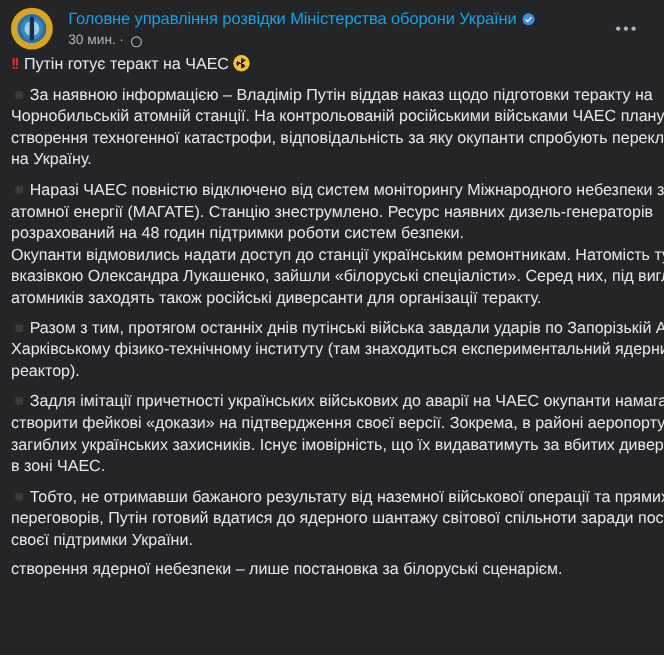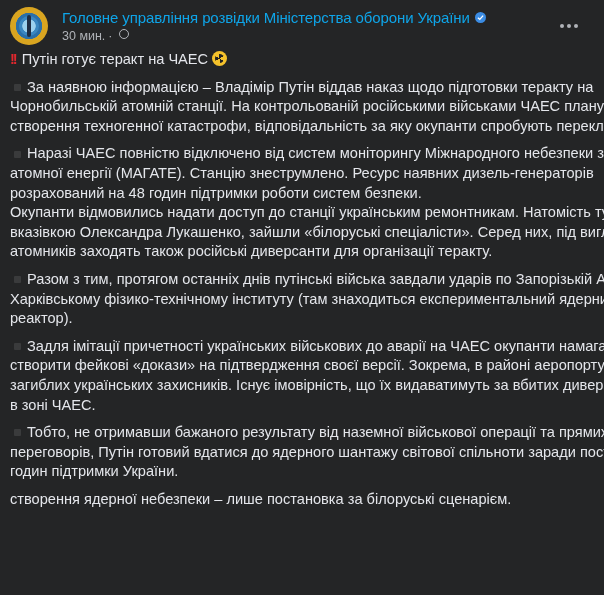--- a/index.html
+++ b/index.html
@@ -23,21 +23,21 @@
   .avatar::after {
     content: ""; position: absolute; left: 17px; top: 8px; width: 4px; height: 22px; background: #1f2d44; border-radius: 2px;
   }
   .meta { margin-left: 14px; display: flex; flex-direction: column; }
   .title-row { display: flex; align-items: center; }
   .page-name { font-weight: normal; font-size: 15px; color: #0ea5e9; letter-spacing: -0.1px; }
   .verified {
     width: 11px; height: 11px; border-radius: 50%; background: #3b8ce3; margin-left: 5px;
     display: inline-flex; align-items: center; justify-content: center;
   }
-  .sub-row { display: flex; align-items: flex-start; font-size: 12.5px; color: #b0b3b8; margin-top: 3px; }
+  .sub-row { display: flex; align-items: flex-end; font-size: 12.5px; color: #b0b3b8; margin-top: 3px; }
   .globe {
     width: 10px; height: 10px; border-radius: 50%; border: 1.3px solid #b0b3b8; margin-left: 3px; box-sizing: border-box;
   }
   .more { position: absolute; right: 26px; top: 18px; display: flex; gap: 3px; }
   .more span { width: 4px; height: 4px; background: #b0b3b8; border-radius: 50%; display: block; }
   .content { position: absolute; left: 10px; top: 50px; width: 590px; font-size: 14.6px; line-height: 19.6px; color: #e4e6eb; }
   .hashtag { color: #4599ff; }
   .line { white-space: nowrap; }
   .para { margin-top: 8px; }
   .bullet {
@@ -84,20 +84,21 @@
 
   <div class="content">
     <div class="line">
       <span class="bang">!!</span><span>Путін готує теракт на ЧАЕС</span><span class="rad"></span>
     </div>
 
     <div class="para" style="">
       <div class="line"><span class="bullet"></span><span>За наявною інформацією – Владімір Путін віддав наказ щодо підготовки теракту на</span></div>
       <div class="line">Чорнобильській атомній станції. На контрольованій російськими військами ЧАЕС планується</div>
       <div class="line">створення техногенної катастрофи, відповідальність за яку окупанти спробують перекласти</div>
+      <div class="line">на Україну.</div>
     </div>
 
     <div class="para">
       <div class="line"><span class="bullet"></span><span>Наразі ЧАЕС повністю відключено від систем моніторингу Міжнародного небезпеки з</span></div>
       <div class="line">атомної енергії (МАГАТЕ). Станцію знеструмлено. Ресурс наявних дизель-генераторів</div>
       <div class="line">розрахований на 48 годин підтримки роботи систем безпеки.</div>
       <div class="line">Окупанти відмовились надати доступ до станції українським ремонтникам. Натомість туди, за</div>
       <div class="line">вказівкою Олександра Лукашенко, зайшли «білоруські спеціалісти». Серед них, під виглядом</div>
       <div class="line">атомників заходять також російські диверсанти для організації теракту.</div>
     </div>
@@ -111,21 +112,21 @@
     <div class="para">
       <div class="line"><span class="bullet"></span><span>Задля імітації причетності українських військових до аварії на ЧАЕС окупанти намагаються</span></div>
       <div class="line">створити фейкові «докази» на підтвердження своєї версії. Зокрема, в районі аеропорту</div>
       <div class="line">загиблих українських захисників. Існує імовірність, що їх видаватимуть за вбитих диверсантів</div>
       <div class="line">в зоні ЧАЕС.</div>
     </div>
 
     <div class="para">
       <div class="line"><span class="bullet"></span><span>Тобто, не отримавши бажаного результату від наземної військової операції та прямих</span></div>
       <div class="line">переговорів, Путін готовий вдатися до ядерного шантажу світової спільноти заради поступок</div>
-      <div class="line">годин підтримки України.</div>
+      <div class="line">своєї підтримки України.</div>
     </div>
 
     <div class="para">
       <div class="line">створення ядерної небезпеки – лише постановка за білоруські сценарієм.</div>
     </div>
 
   </div>
 </div>
 
 </body></html>

